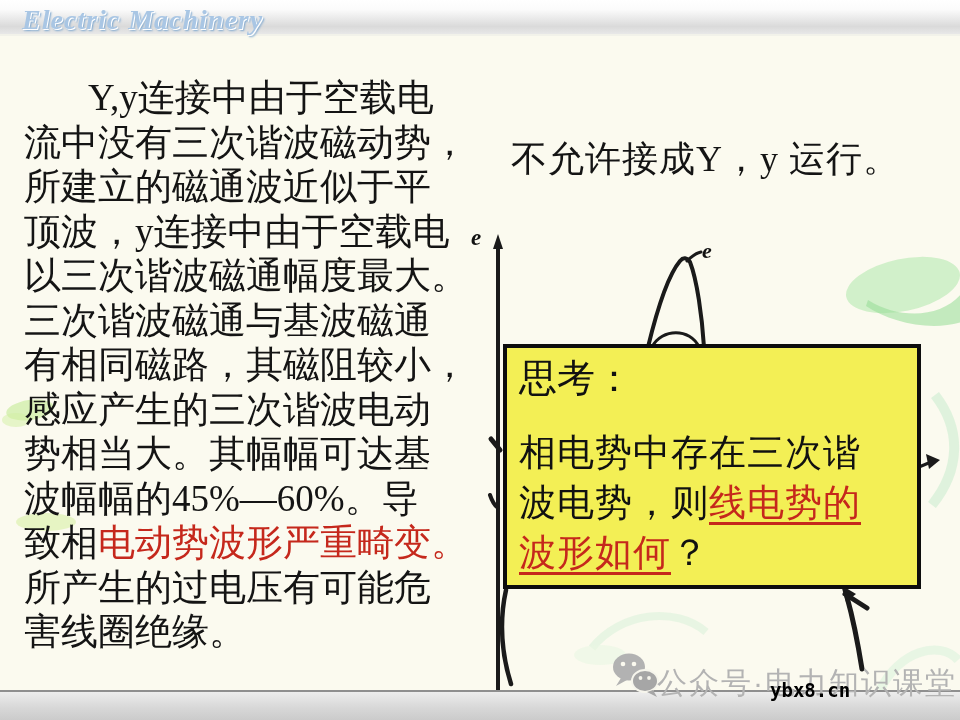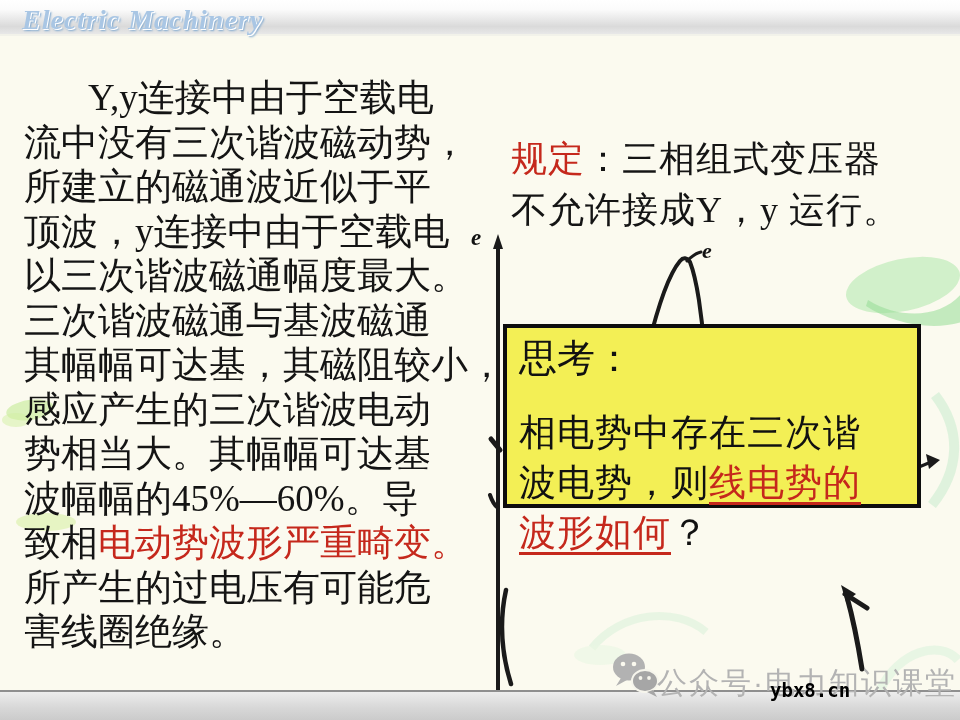--- a/index.html
+++ b/index.html
@@ -12,21 +12,21 @@
           color:#a9c6e4;letter-spacing:1px;z-index:6;
           text-shadow:1px 1px 0 #ffffff,2px 2px 2px #7fa8cf;}
   .para{position:absolute;left:24px;top:76px;width:458px;font-size:37px;line-height:44.5px;
         color:#141414;z-index:3;}
   .para .ln{white-space:nowrap;}
   .para .ln.first{padding-left:64px;}
   .red{color:#c5281c;}
   .rule{position:absolute;left:511px;top:134px;width:440px;font-size:36px;line-height:51px;
         letter-spacing:1px;color:#141414;z-index:3;white-space:nowrap;}
   .fig{position:absolute;inset:0;z-index:2;}
-  .think{position:absolute;left:503px;top:324px;width:418px;height:184px;background:#f3ef55;
+  .think{position:absolute;left:503px;top:344px;width:418px;height:245px;background:#f3ef55;
          border:4px solid #0d0d0d;box-sizing:border-box;padding:6px 0 0 12px;z-index:3;}
   .think-title{font-size:38px;line-height:48px;color:#111;}
   .think-body{margin-top:26px;font-size:37px;line-height:50px;color:#111;letter-spacing:1px;}
   .think-body .row{white-space:nowrap;}
   .think-red{color:#c5281c;text-decoration:underline;text-decoration-color:#c5281c;
              text-decoration-thickness:3px;text-underline-offset:7px;}
   .bottombar{position:absolute;left:0;right:0;bottom:0;height:30px;z-index:4;
              border-top:2px solid #8f8f8f;box-sizing:border-box;
              background:linear-gradient(180deg,#ededed 0%,#d8d8d8 55%,#cbcbcb 100%);}
   .wm{position:absolute;z-index:6;}
@@ -88,35 +88,32 @@
   <div class="topbar"></div>
   <div class="app-title">Electric Machinery</div>
 
   <div class="para">
     <div class="ln first">Y,y连接中由于空载电</div>
     <div class="ln">流中没有三次谐波磁动势，</div>
     <div class="ln">所建立的磁通波近似于平</div>
     <div class="ln">顶波，y连接中由于空载电</div>
     <div class="ln">以三次谐波磁通幅度最大。</div>
     <div class="ln">三次谐波磁通与基波磁通</div>
-    <div class="ln">其幅幅可达基，其磁阻较小，</div>
+    <div class="ln">有相同磁路，其磁阻较小，</div>
     <div class="ln">感应产生的三次谐波电动</div>
     <div class="ln">势相当大。其幅幅可达基</div>
     <div class="ln">波幅幅的45%—60%。导</div>
     <div class="ln">
       <span>致相</span><span class="red">电动势波形严重畸变。</span>
     </div>
     <div class="ln">所产生的过电压有可能危</div>
     <div class="ln">害线圈绝缘。</div>
   </div>
 
   <div class="rule">
-    <div>
-      <span class="red">规定</span><span>：三相组式变压器</span>
-    </div>
     <div>不允许接成Y，y 运行。</div>
   </div>
 
   <div class="think">
     <div class="think-title">思考：</div>
     <div class="think-body">
       <div class="row">相电势中存在三次谐</div>
       <div class="row">
         <span>波电势，则</span><span class="think-red">线电势的</span>
       </div>

